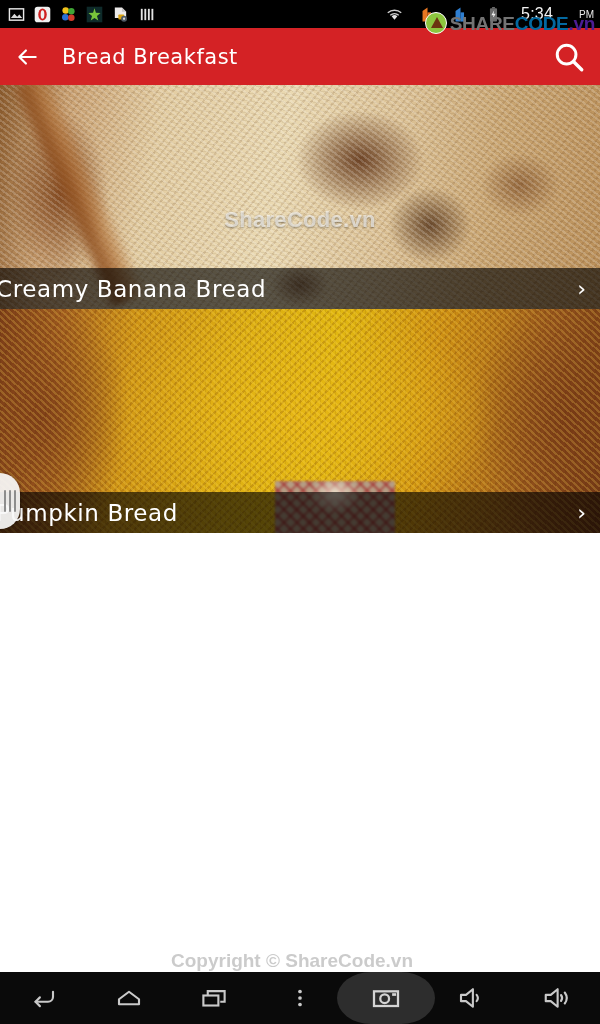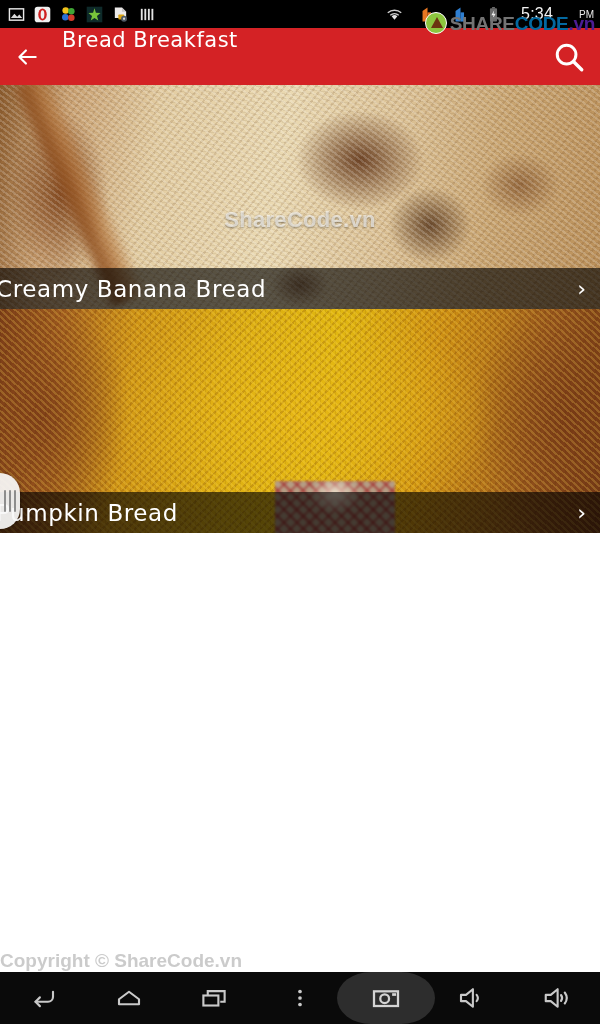--- a/index.html
+++ b/index.html
@@ -44,21 +44,21 @@
   }
   .wm-text{ font-size:19px; font-weight:bold; letter-spacing:-.3px;
             font-family:"Liberation Sans", sans-serif; line-height:1; }
   .wm-share{ color:#737373; }
   .wm-code{ color:#0369a1; }
   .wm-vn{ color:#4c1d95; }
 
   
   .appbar{
     position:absolute; top:28px; left:0; width:600px; height:57px;
-    background:#d42225; display:flex; align-items:flex-start; z-index:40;
+    background:#d42225; display:flex; align-items:center; z-index:40;
   }
   .back-btn{
     width:54px; height:57px; display:flex; align-items:center; justify-content:center;
     cursor:pointer;
   }
   .appbar-title{
     color:#ffffff; font-size:21px; letter-spacing:.5px;
     font-family:"DejaVu Sans", sans-serif; font-weight:normal;
     margin-left:8px; white-space:nowrap;
   }
@@ -156,21 +156,21 @@
     background:rgba(248,248,248,.93);
     border-radius:0 28px 28px 0;
     display:flex; align-items:center; justify-content:center; gap:3px;
     z-index:45; cursor:pointer;
     box-shadow:1px 0 3px rgba(0,0,0,.25);
   }
   .drawer-grip i{ display:block; width:2px; height:22px; background:#8d8d8d; border-radius:1px; }
 
   
   .bottom-wm{
-    position:absolute; left:0; right:16px; bottom:52px; text-align:left;
+    position:absolute; left:0; right:16px; bottom:52px; text-align:center;
     font-size:19px; font-weight:bold; color:rgba(160,160,160,.55);
     text-shadow:0 1px 1px rgba(255,255,255,.9);
     font-family:"Liberation Sans", sans-serif; z-index:30; pointer-events:none;
   }
 
   
   .navbar{
     position:absolute; left:0; bottom:0; width:600px; height:52px;
     background:#0a0a0a; display:flex; align-items:center; z-index:55;
   }

